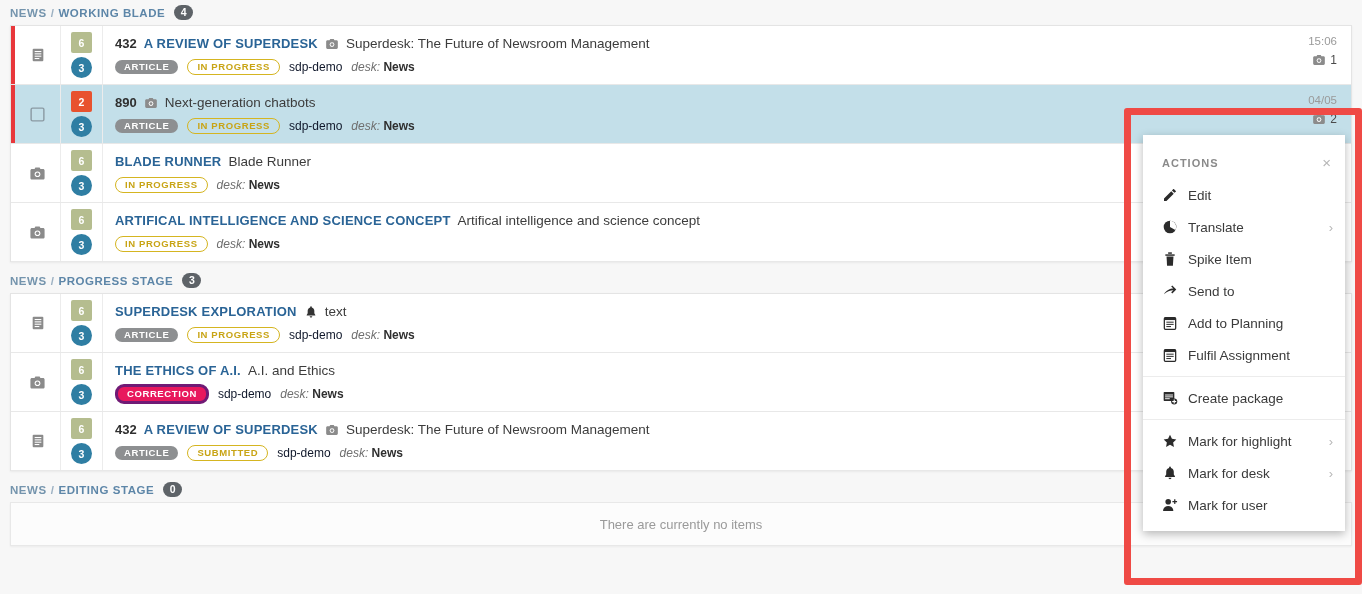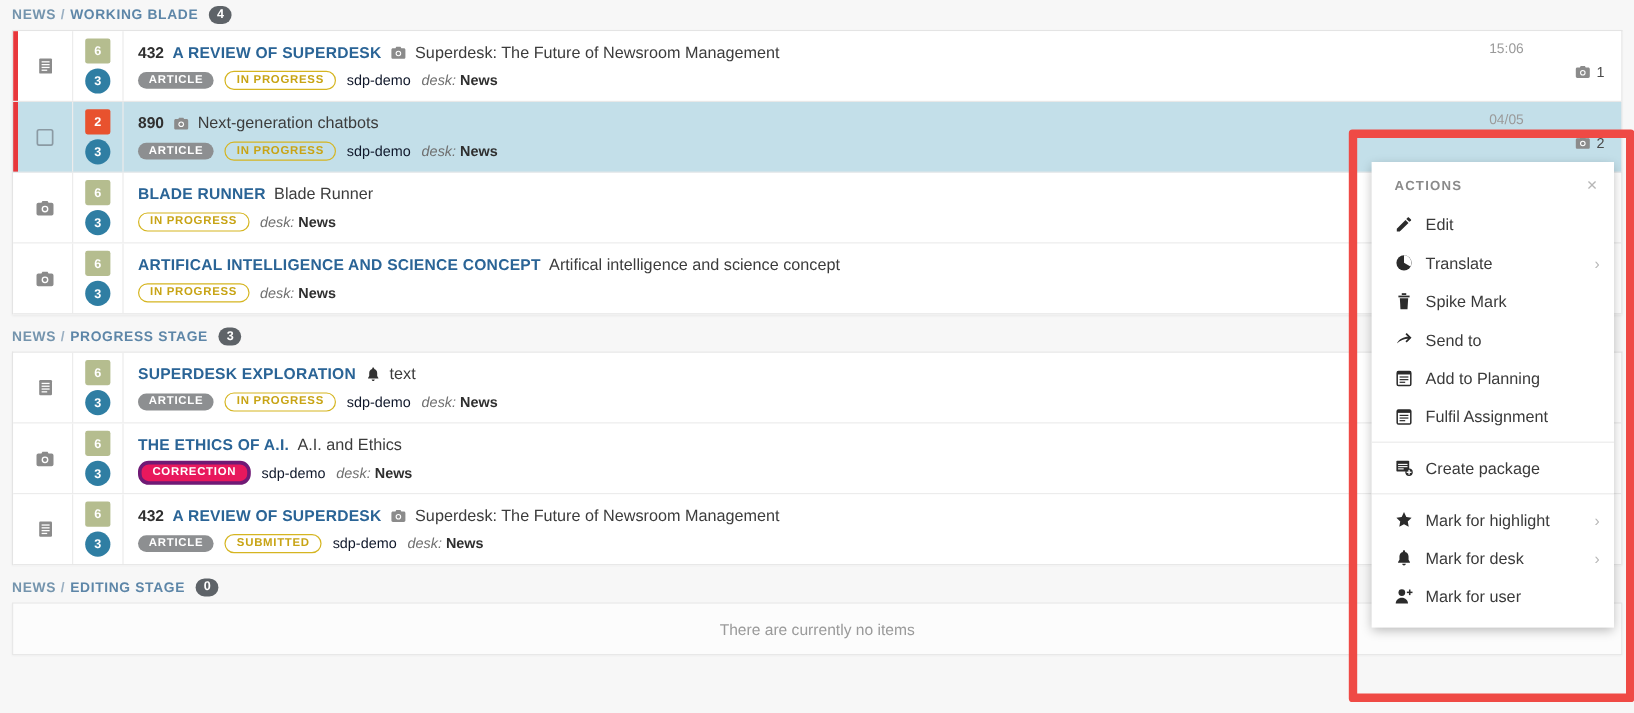--- a/index.html
+++ b/index.html
@@ -117,20 +117,21 @@
   .pill.submitted { background: transparent; color: #c8a415; border: 1px solid #d5b521; }
   .pill.correction { background: #e8185d; color: #fff; border: 3px solid #701a75; }
   .provider { font-size: 12px; color: #0f172a; }
   .deskinfo { font-size: 12px; color: #6f6f6f; }
   .deskinfo i { font-style: italic; }
   .deskinfo b { color: #2f2f2f; font-weight: bold; font-style: normal; }
 
   .col-right {
     flex: 0 0 110px;
     padding: 9px 14px 12px 0;
+    text-align: right;
   }
   .time { font-size: 11.5px; color: #9a9a9a; margin-bottom: 6px; }
   .attach {
     font-size: 12px; color: #4a4a4a;
     display: flex; align-items: center; justify-content: flex-end; gap: 4px;
   }
 
   .empty-list {
     margin: 0 10px;
     background: #fcfcfc;
@@ -161,21 +162,21 @@
     position: absolute;
     left: 1143px; top: 135px;
     width: 202px;
     background: #fff;
     box-shadow: 0 3px 9px rgba(0,0,0,.28);
     z-index: 50;
     padding-bottom: 5px;
   }
   .menu-head {
     display: flex; align-items: center; justify-content: space-between;
-    padding: 12px 14px 9px 19px;
+    padding: 20px 14px 9px 19px;
     gap: 12px;
   }
   .menu-head .t {
     font-size: 11px; font-weight: bold; letter-spacing: 1px; color: #8a8a8a;
   }
   .menu-head .x { color: #b6b6b6; font-size: 15px; line-height: 1; cursor: pointer; }
   .menu-group { border-top: 1px solid #ececec; padding: 5px 0; }
   .menu-group.first { border-top: none; padding-top: 0; }
   .menu-item {
     display: flex; align-items: center;
@@ -508,21 +509,21 @@
             <span class="mi-caret">›</span>
           </div>
           <div class="menu-item">
             <span class="mi-ico">
               <svg width="16" height="16" viewBox="0 0 24 24" fill="#2b2b2b">
                 <rect x="9.2" y="2" width="5.6" height="2.2"></rect>
                 <rect x="5" y="5" width="14" height="2.2"></rect>
                 <path d="M6.8 8.4h10.4L16.4 22H7.6L6.8 8.4z"></path>
               </svg>
             </span>
-            <span class="mi-label">Spike Mark</span>
+            <span class="mi-label">Spike Item</span>
           </div>
           <div class="menu-item">
             <span class="mi-ico">
               <svg width="16" height="16" viewBox="0 0 24 24" fill="#2b2b2b">
                 <path d="M3 17c3-6 9-8.5 14-8.6l-3.2-3.2 1.6-1.6 6 6-6 6-1.6-1.6L17 10.8C12.5 10.9 7 12.6 3 17z"></path>
               </svg>
             </span>
             <span class="mi-label">Send to</span>
           </div>
           <div class="menu-item">

